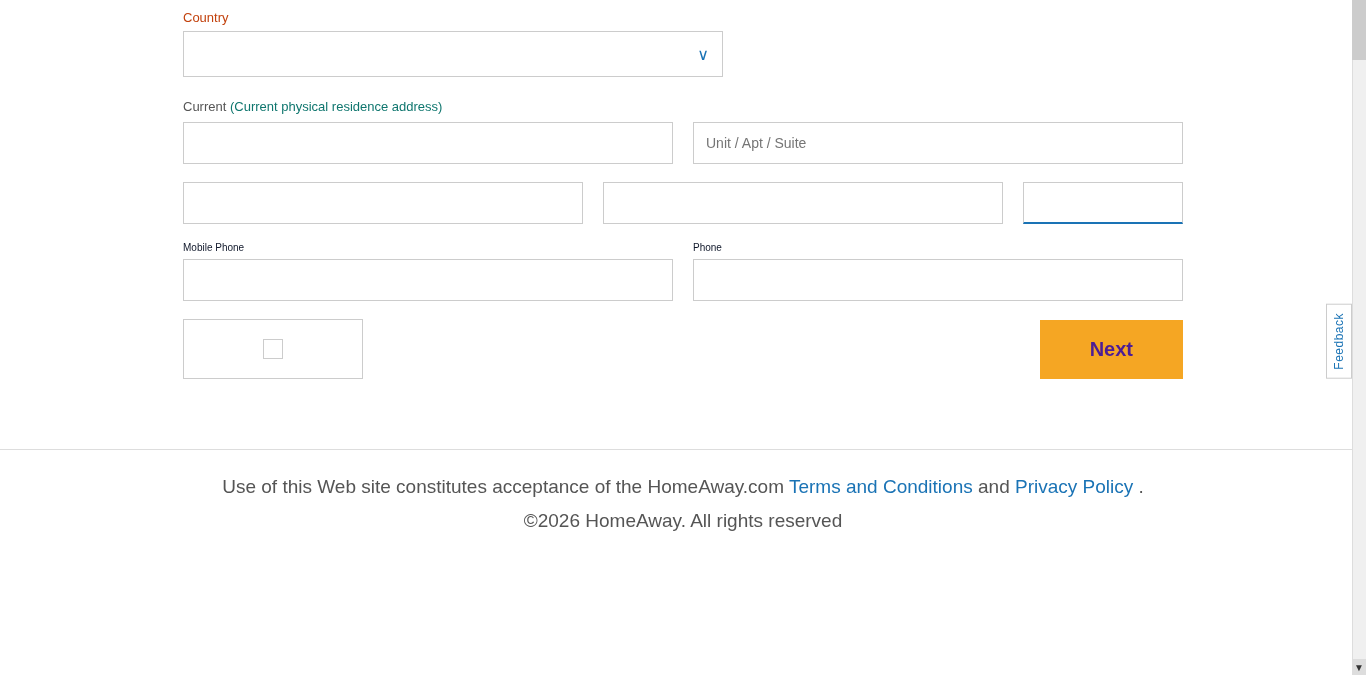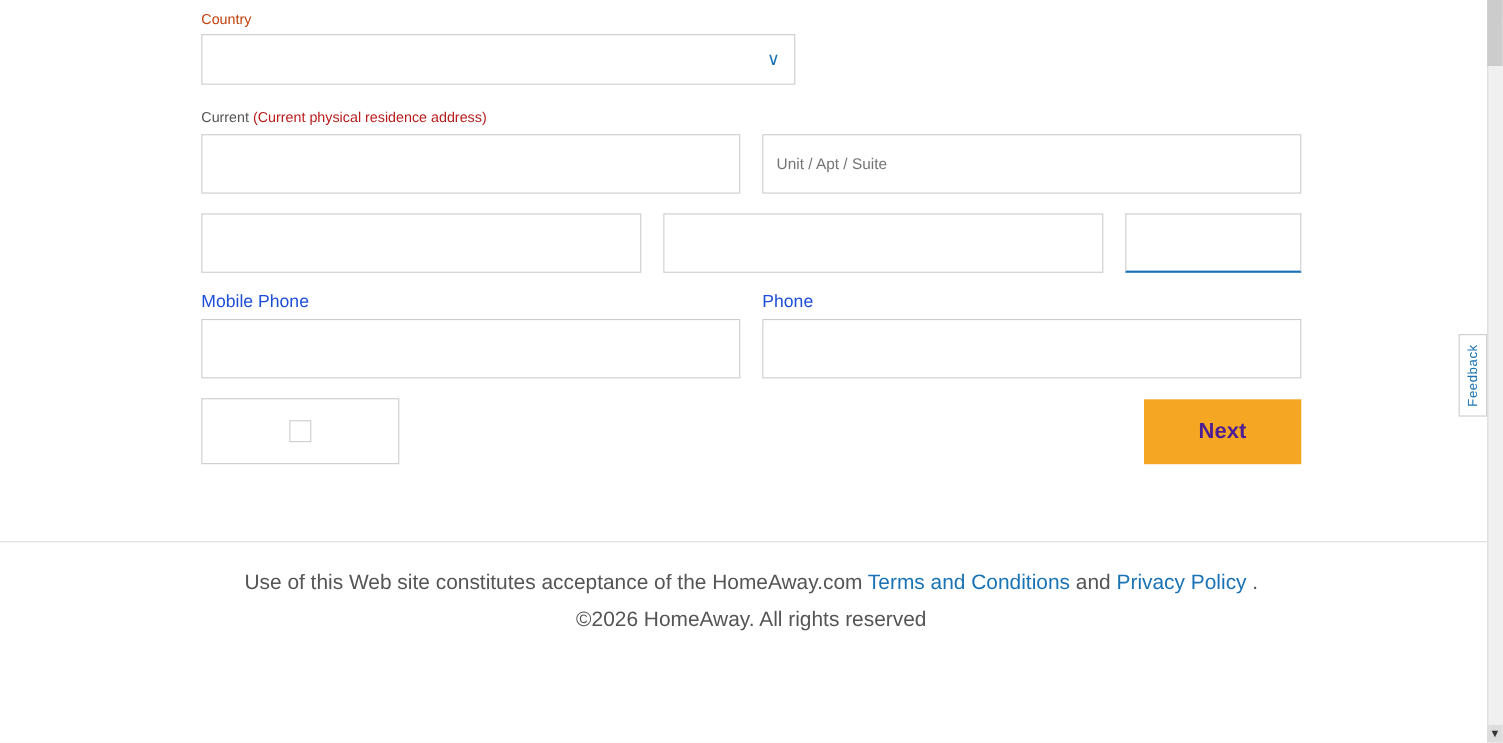--- a/index.html
+++ b/index.html
@@ -29,21 +29,21 @@
 
     input[type="text"],
     input[type="email"],
     input[type="tel"] {
       border: 1px solid #ccc;
       padding: 10px 12px;
       font-size: 14px;
       color: #333;
       outline: none;
       width: 100%;
-      height: 54px;
+      height: 42px;
       background: #fff;
     }
 
     .input-focused {
       border-bottom: 2px solid #1a73b5 !important;
       border-top: 1px solid #ccc;
       border-left: 1px solid #ccc;
       border-right: 1px solid #ccc;
     }
 
@@ -89,21 +89,21 @@
     }
 
     .address-section-label {
       color: #555;
       font-size: 13px;
       margin-bottom: 8px;
       display: block;
     }
 
     .address-section-label .blue {
-      color: #b91c1c;
+      color: #0f766e;
     }
 
     .address-row {
       display: flex;
       gap: 20px;
       margin-bottom: 18px;
     }
 
     .address-main {
       flex: 1;
@@ -133,22 +133,22 @@
 
     .contact-phone {
       flex: 1;
     }
 
     .contact-email {
       flex: 1;
     }
 
     .contact-label {
-      color: #1d4ed8;
-      font-size: 16px;
+      color: #0f172a;
+      font-size: 10px;
       margin-bottom: 6px;
       display: block;
     }
 
     .bottom-row {
       display: flex;
       justify-content: space-between;
       align-items: center;
       margin-top: 10px;
     }

